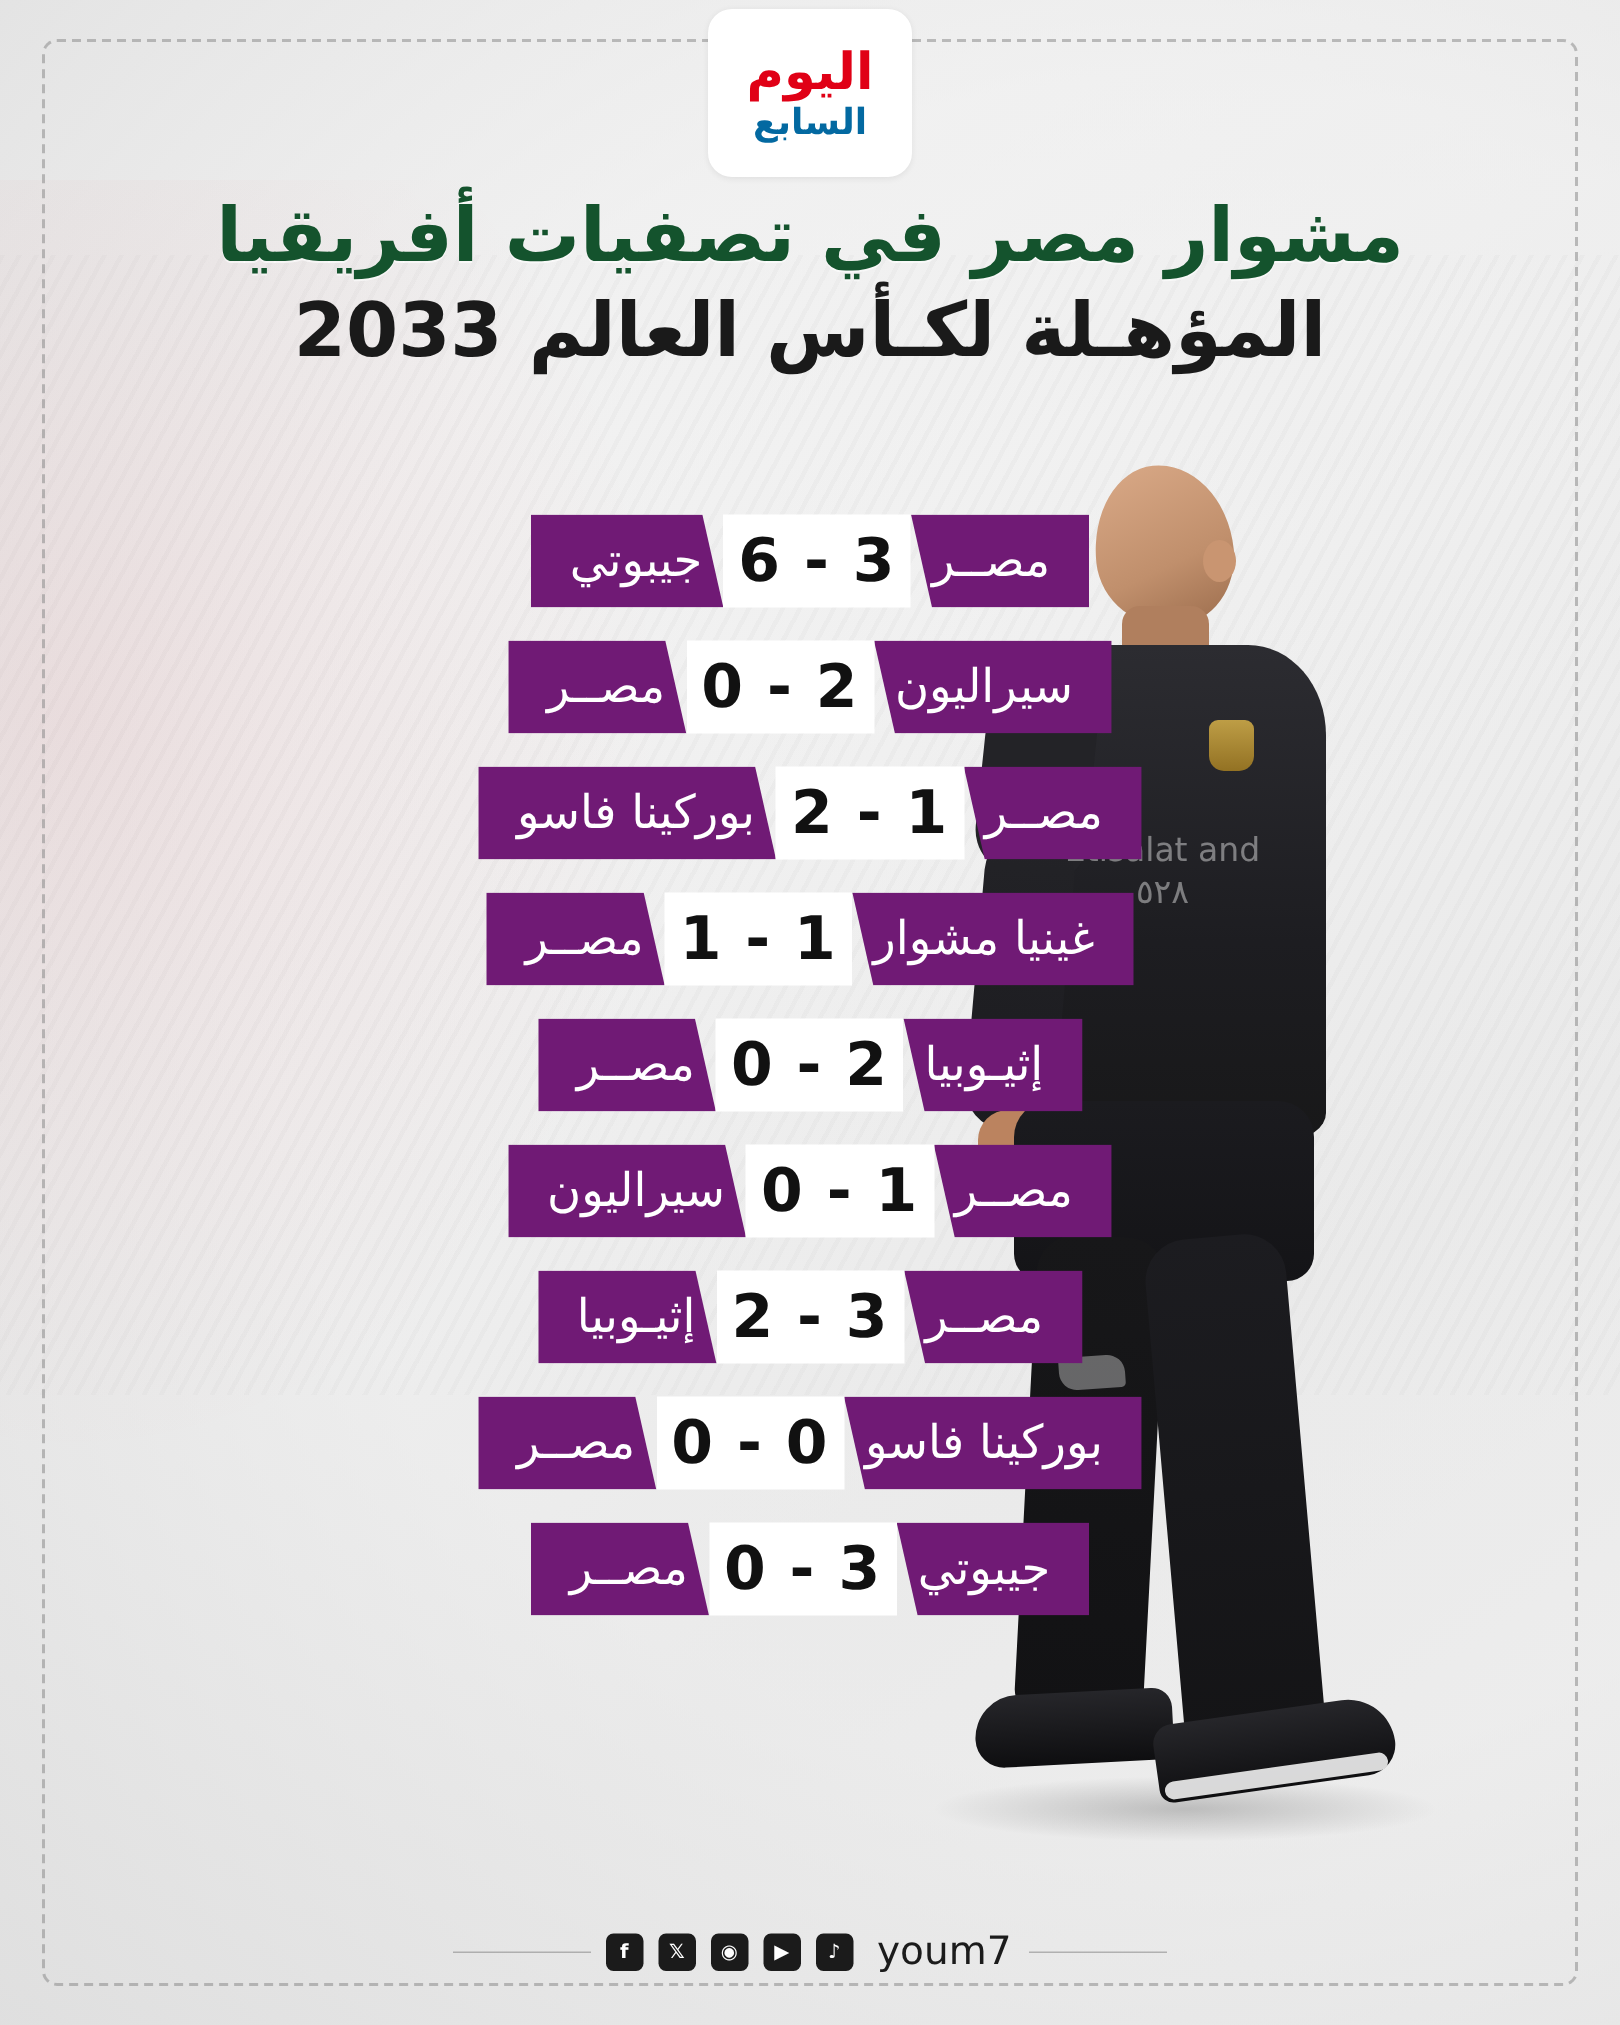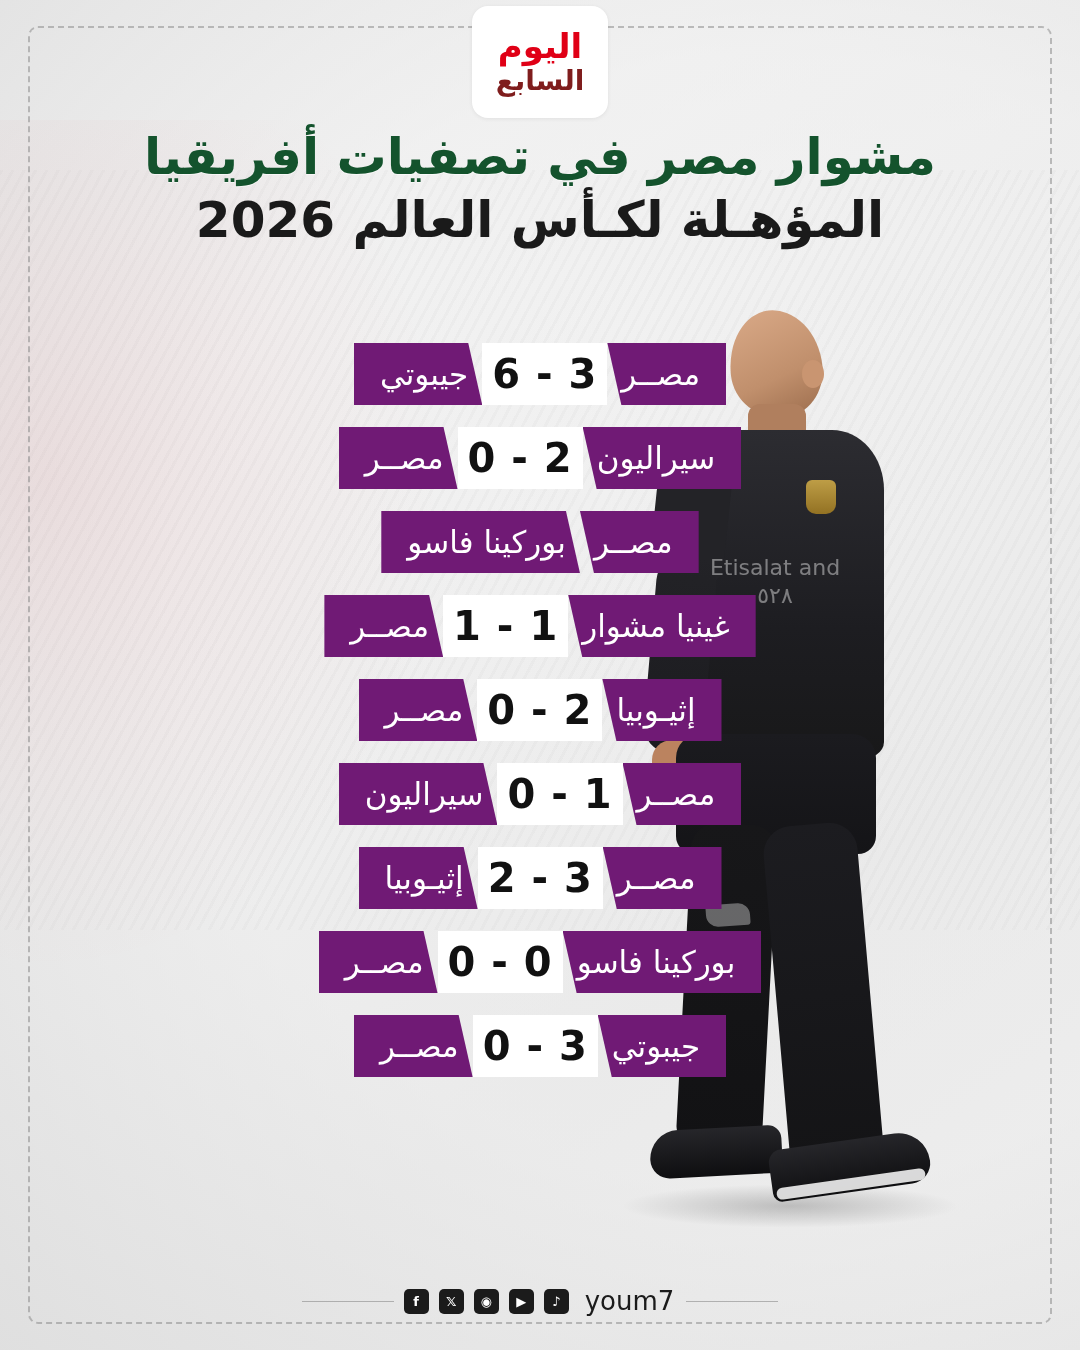--- a/index.html
+++ b/index.html
@@ -61,22 +61,22 @@
     text-align: center;
     line-height: 1;
   }
   .logo-line1 {
     color: #e00016;
     font-size: 34px;
     font-weight: 700;
     letter-spacing: -1px;
   }
   .logo-line2 {
-    color: #7f1d1d;
-    font-size: 28px;
+    color: #0369a1;
+    font-size: 24px;
     font-weight: 700;
     margin-top: 4px;
     letter-spacing: -1px;
   }
 
   
   .title-wrap {
     position: absolute;
     top: 128px;
     left: 0; right: 0;
@@ -301,21 +301,21 @@
 
 <div class="logo-box">
   <div class="logo-inner">
     <div class="logo-line1">اليوم</div>
     <div class="logo-line2">السابع</div>
   </div>
 </div>
 
 <div class="title-wrap">
   <div class="title-1">مشوار مصر في تصفيات أفريقيا</div>
-  <div class="title-2">المؤهـلة لكـأس العالم 2026</div>
+  <div class="title-2">المؤهـلة لكـأس العالم 2033</div>
 </div>
 
 <div class="coach">
   <div class="c-shadow"></div>
   <div class="c-head"></div>
   <div class="c-ear"></div>
   <div class="c-neck"></div>
   <div class="c-torso"></div>
   <div class="c-shoulder-l"></div>
   <div class="c-arm"></div>
@@ -348,20 +348,21 @@
     <div class="bar">
       <div class="side right-team">سيراليون</div>
       <div class="score">0 - 2</div>
       <div class="side left-team">مصــر</div>
     </div>
   </div>
 
   <div class="match-row">
     <div class="bar">
       <div class="side right-team">مصــر</div>
+      <div class="score">2 - 1</div>
       <div class="side left-team">بوركينا فاسو</div>
     </div>
   </div>
 
   <div class="match-row">
     <div class="bar">
       <div class="side right-team">غينيا مشوار</div>
       <div class="score">1 - 1</div>
       <div class="side left-team">مصــر</div>
     </div>

